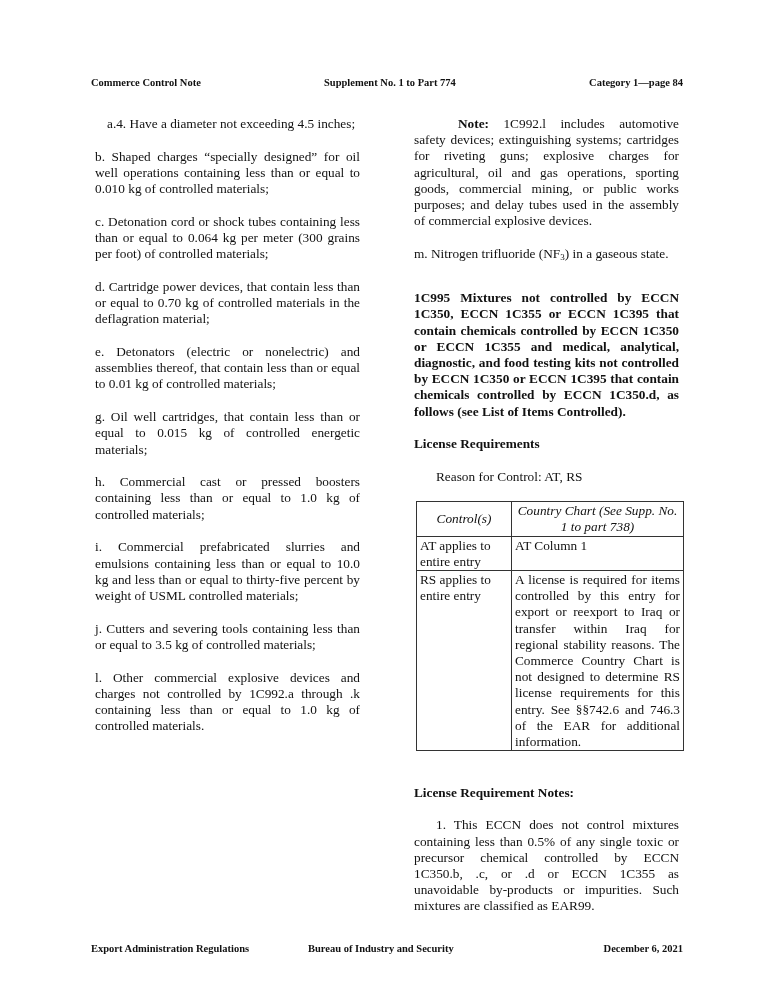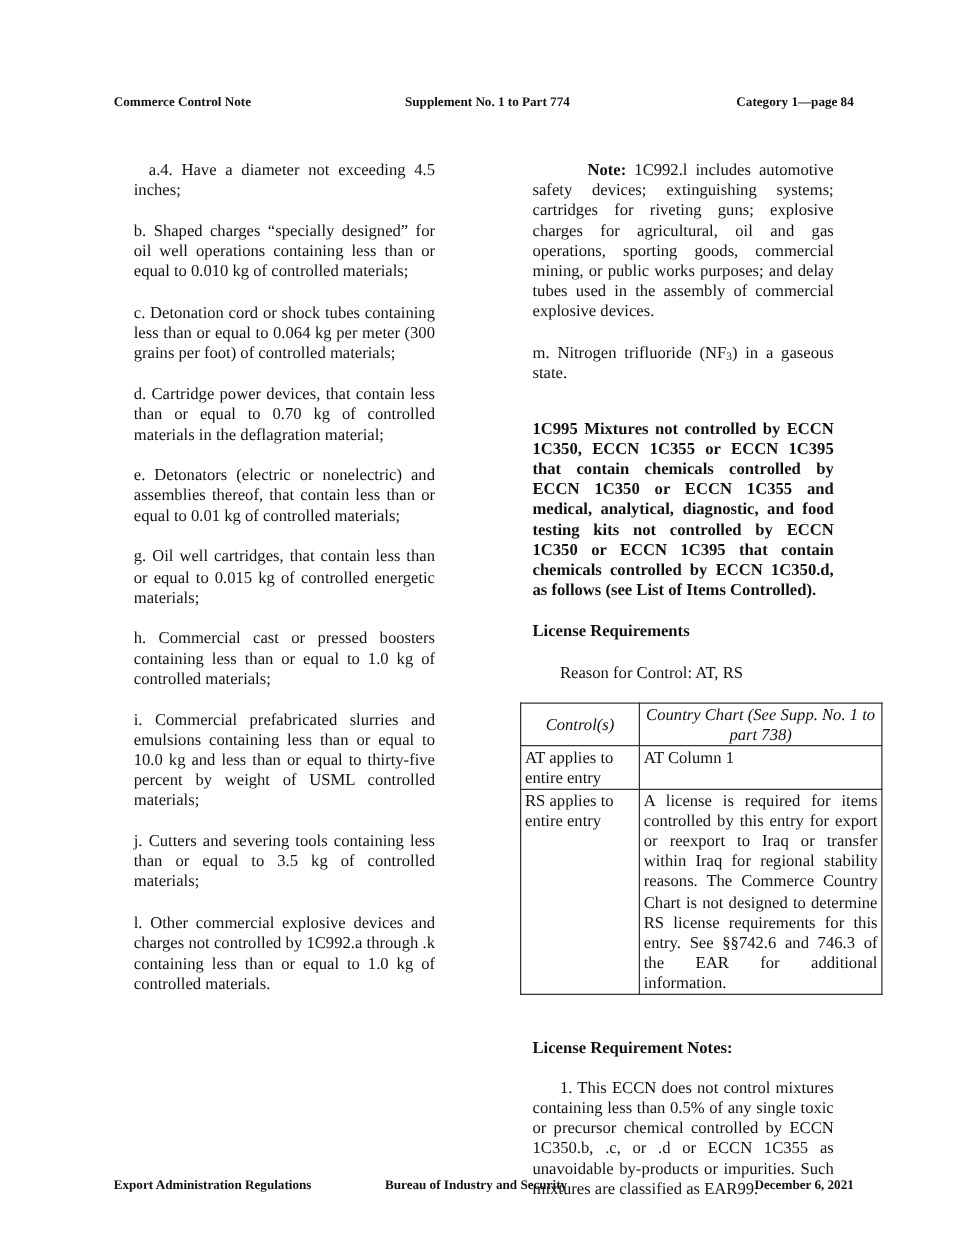--- a/index.html
+++ b/index.html
@@ -5,27 +5,27 @@
     html, body { margin: 0; padding: 0; background: #ffffff; }
     body { width: 773px; height: 1000px; position: relative; overflow: hidden;
       font-family: "Liberation Serif", serif; color: #111; }
     .hdr, .ftr { position: absolute; left: 91px; width: 592px; font-weight: bold; font-size: 10.5px; }
     .hdr { top: 77px; }
     .ftr { top: 943px; }
     .hdr span, .ftr span { position: absolute; top: 0; white-space: nowrap; }
     .col { position: absolute; font-size: 13.3px; line-height: 16.2px; }
     .left { left: 91px; top: 112px; width: 273px; }
     .right { left: 410px; top: 112px; width: 273px; }
-    p { margin: 16px; text-align: justify; }
+    p { margin: 4px; text-align: justify; }
     .gap { margin-bottom: 16.5px; }
     .it { }
     .b { font-weight: bold; }
     .ind { text-indent: 12px; }
     .noteind { text-indent: 44px; }
-    table { border-collapse: collapse; width: 290px; margin-left: 6px; font-size: 13.3px; line-height: 16.2px; }
+    table { border-collapse: collapse; width: 268px; margin-left: 6px; font-size: 13.3px; line-height: 16.2px; }
     td { border: 1px solid #333; vertical-align: top; padding: 1px 3px 0 3px; }
     td.c1 { width: 88px; text-align: left; }
     td.hc { text-align: center; font-style: italic; vertical-align: middle; }
     td.j { text-align: justify; }
     sub { font-size: 9px; vertical-align: -2px; line-height: 0; }
   </style>
 </head>
 <body>
 
 <div class="hdr">

